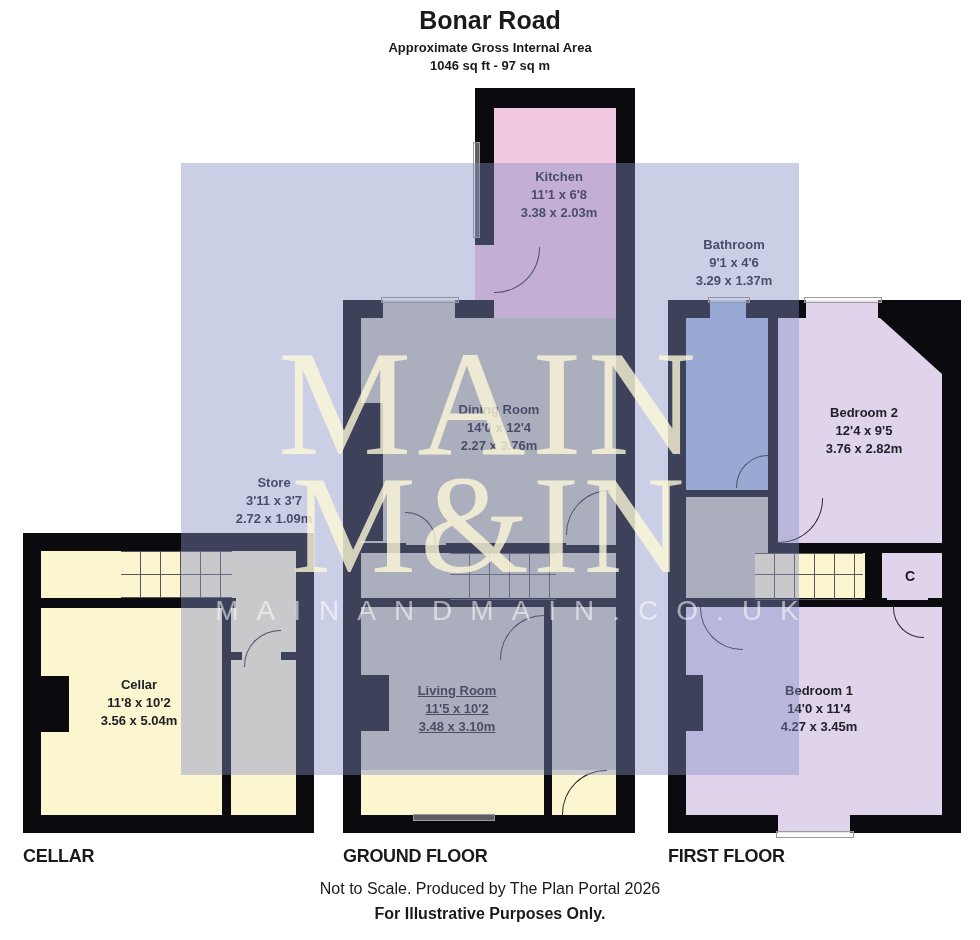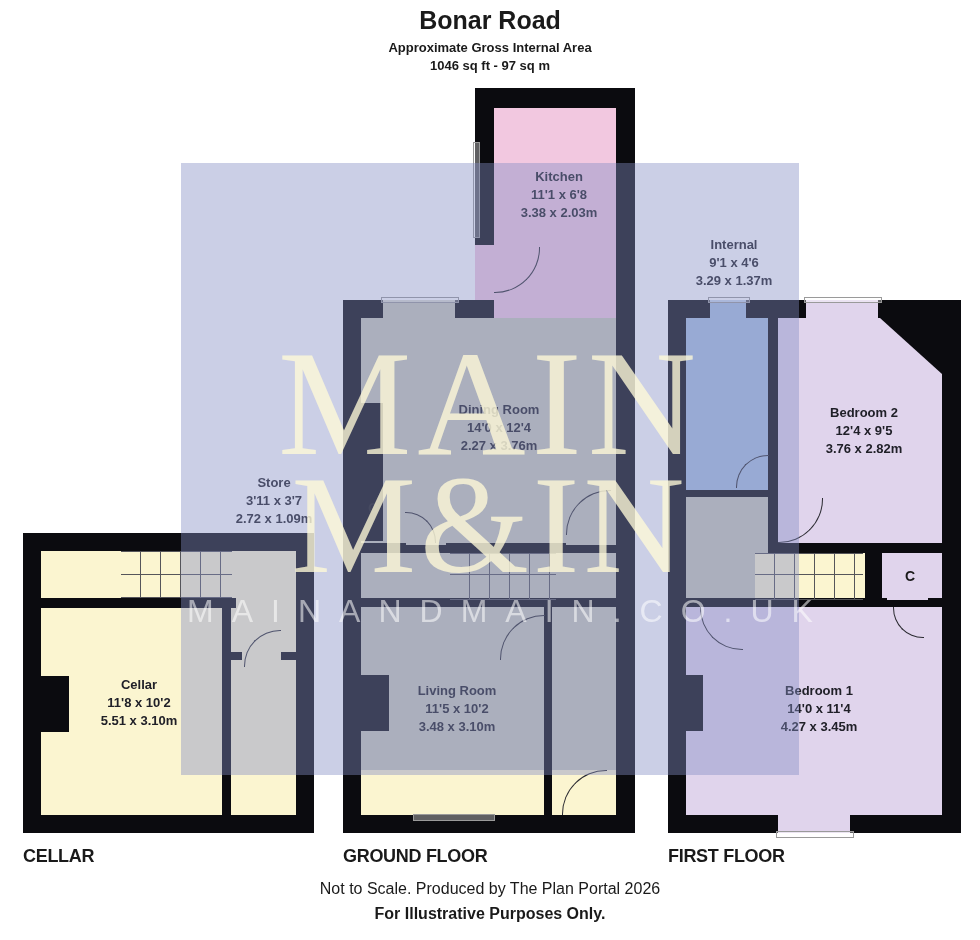--- a/index.html
+++ b/index.html
@@ -47,21 +47,21 @@
   <div class="wall" style="left:41px;top:676px;width:28px;height:56px;"></div>
 
   <div class="stairs" style="left:121px;top:551px;width:111px;height:45px;"></div>
   <div class="stair-mid" style="left:121px;top:574px;width:111px;"></div>
 
   <div class="door-arc" style="left:244px;top:630px;width:36px;height:36px;border-radius:36px 0 0 0;border-right:none;border-bottom:none;"></div>
 
   <div class="label" style="left:60px;top:676px;width:150px;">
     <div>Cellar</div>
     <div>11'8 x 10'2</div>
-    <div>5.51 x 3.10m</div>
+    <div>3.56 x 5.04m</div>
   </div>
   <div class="label" style="left:205px;top:474px;width:130px;">
     <div>Store</div>
     <div>3'11 x 3'7</div>
     <div>2.72 x 1.09m</div>
   </div>
 </div>
 
 <div>
 
@@ -102,21 +102,21 @@
   <div class="label" style="left:495px;top:168px;width:120px;">
     <div>Kitchen</div>
     <div>11'1 x 6'8</div>
     <div>3.38 x 2.03m</div>
   </div>
   <div class="label" style="left:415px;top:401px;width:160px;">
     <div>Dining Room</div>
     <div>14'0 x 12'4</div>
     <div>2.27 x 3.76m</div>
   </div>
-  <div class="label" style="left:378px;top:682px;width:150px;">
+  <div class="label" style="left:378px;top:682px;width:150px;text-decoration:underline;">
     <div>Living Room</div>
     <div>11'5 x 10'2</div>
     <div>3.48 x 3.10m</div>
   </div>
 </div>
 
 <div>
   <div class="wall" style="left:668px;top:300px;width:293px;height:533px;"></div>
 
   <div class="room" style="left:686px;top:318px;width:82px;height:172px;background:#a8c0e0;"></div>
@@ -146,39 +146,39 @@
   <div class="stairs" style="left:755px;top:553px;width:108px;height:45px;"></div>
   <div class="stair-mid" style="left:755px;top:574px;width:108px;"></div>
 
   <div class="door-arc" style="left:736px;top:455px;width:32px;height:32px;border-radius:32px 0 0 0;border-right:none;border-bottom:none;"></div>
   <div class="door-arc" style="left:778px;top:498px;width:44px;height:44px;border-radius:0 0 44px 0;border-left:none;border-top:none;"></div>
   <div class="door-arc" style="left:700px;top:607px;width:42px;height:42px;border-radius:0 0 0 42px;border-right:none;border-top:none;"></div>
   <div class="door-arc" style="left:893px;top:607px;width:30px;height:30px;border-radius:0 0 0 30px;border-right:none;border-top:none;"></div>
   <div class="cupboard" style="left:905px;top:568px;">C</div>
 
   <div class="label" style="left:670px;top:236px;width:120px;">
-    <div>Internal</div>
+    <div>Bathroom</div>
     <div>9'1 x 4'6</div>
     <div>3.29 x 1.37m</div>
   </div>
   <div class="label" style="left:790px;top:404px;width:140px;">
     <div>Bedroom 2</div>
     <div>12'4 x 9'5</div>
     <div>3.76 x 2.82m</div>
   </div>
   <div class="label" style="left:740px;top:682px;width:150px;">
     <div>Bedroom 1</div>
     <div>14'0 x 11'4</div>
     <div>4.27 x 3.45m</div>
   </div>
 </div>
 
 <div class="watermark"></div>
 <div class="wm-big" style="left:181px;top:328px;width:618px;font-size:150px;line-height:150px;letter-spacing:6px;">MAIN</div>
 <div class="wm-big" style="left:181px;top:455px;width:618px;font-size:140px;line-height:140px;letter-spacing:4px;">M&amp;IN</div>
-<div class="wm-small" style="left:174px;top:596px;width:670px;font-size:32px;line-height:30px;">MAINANDMAIN.CO.UK</div>
+<div class="wm-small" style="left:181px;top:596px;width:670px;font-size:28px;line-height:30px;">MAINANDMAIN.CO.UK</div>
 
 <div class="floor-label" style="left:23px;">CELLAR</div>
 <div class="floor-label" style="left:343px;">GROUND FLOOR</div>
 <div class="floor-label" style="left:668px;">FIRST FLOOR</div>
 
 <div class="abs foot1">Not to Scale. Produced by The Plan Portal 2026</div>
 <div class="abs foot2">For Illustrative Purposes Only.</div>
 
 </body></html>

